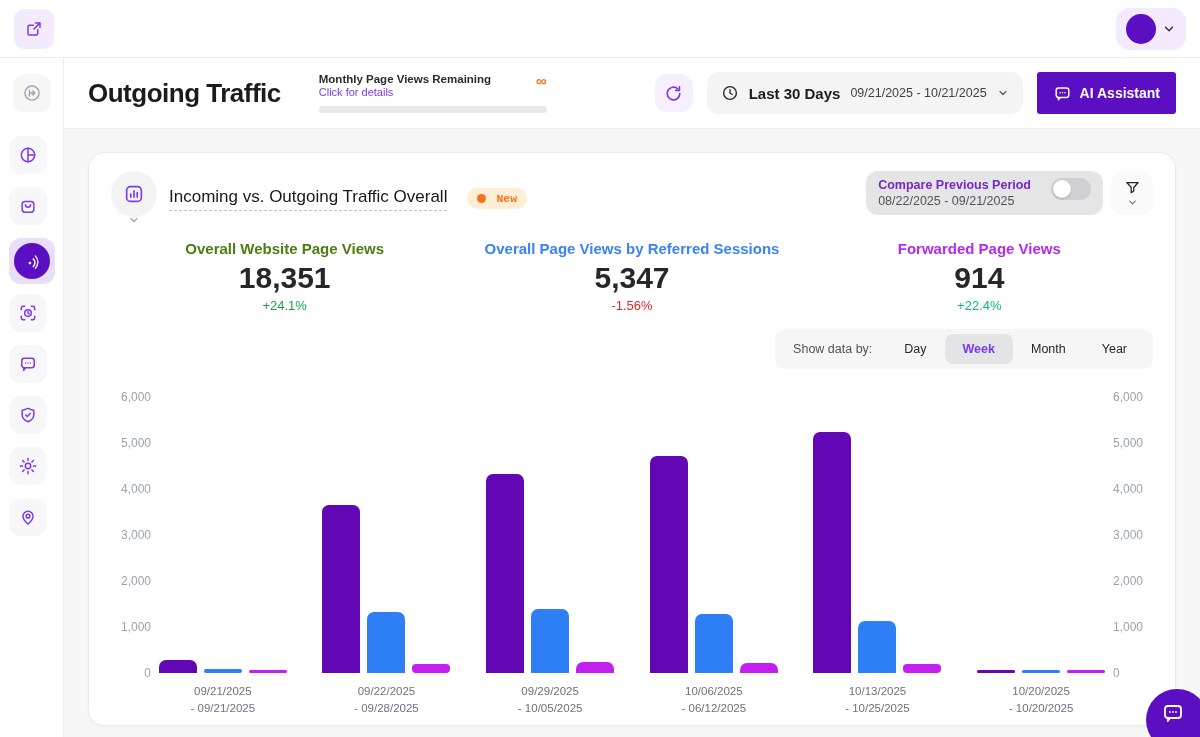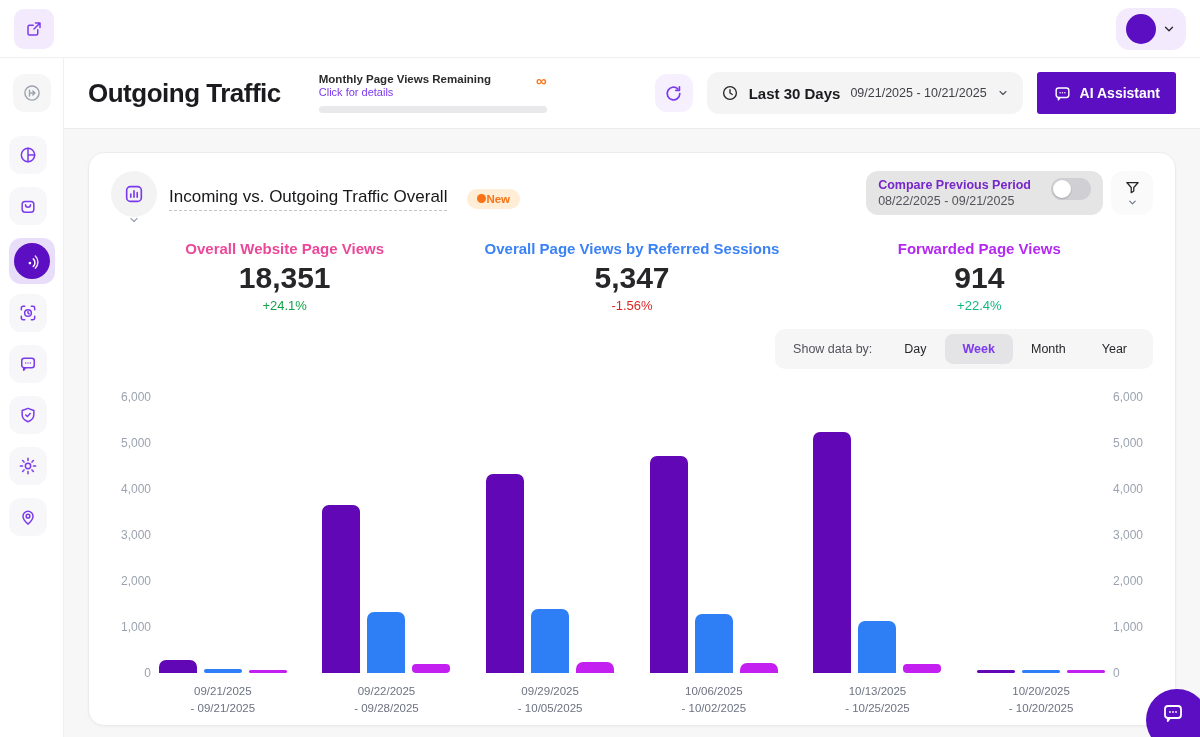--- a/index.html
+++ b/index.html
@@ -44,21 +44,21 @@
   
   .content { flex:1; padding:23px 24px 0 24px; }
   .card { background:#fff; border:1px solid #ececee; border-radius:16px; box-shadow:0 1px 3px rgba(0,0,0,0.04); padding:18px 22px 14px 22px; height:574px; }
 
   .card-head { display:flex; align-items:flex-start; justify-content:space-between; }
   .card-head-left { display:flex; align-items:center; gap:12px; }
   .card-icon-wrap { display:flex; flex-direction:column; align-items:center; }
   .card-icon-circle { width:46px; height:46px; border-radius:50%; background:#f3f3f4; display:flex; align-items:center; justify-content:center; color:#7c3aed; cursor:pointer; }
   .card-icon-chev { color:#9ca3af; margin-top:-3px; }
   .card-title { font-size:17px; color:#18181b; border-bottom:1px dashed #c4c4c8; padding-bottom:3px; }
-  .new-badge { display:inline-flex; align-items:center; gap:0; background:#ffedd5; border-radius:999px; padding:4px 10px; margin-left:8px; }
+  .new-badge { display:inline-flex; align-items:center; gap:10px; background:#ffedd5; border-radius:999px; padding:4px 10px; margin-left:8px;font-family:Liberation Mono, monospace; }
   .new-dot { width:9px; height:9px; border-radius:50%; background:#f97316; }
   .new-text { font-size:11.5px; font-weight:600; color:#f97316; }
   .card-head-right { display:flex; align-items:stretch; gap:8px; }
   .compare-box { background:#e5e5e5; border-radius:12px; padding:7px 12px; display:flex; align-items:flex-start; gap:20px; cursor:pointer; }
   .compare-title { font-size:12.5px; font-weight:700; color:#7527c9; }
   .compare-range { font-size:12.5px; color:#52525b; margin-top:2px; }
   .toggle { width:40px; height:22px; border-radius:11px; background:#cfcfd4; position:relative; flex-shrink:0; cursor:pointer; }
   .toggle .knob { position:absolute; left:2px; top:2px; width:18px; height:18px; border-radius:50%; background:#fff; box-shadow:0 1px 2px rgba(0,0,0,0.2); }
   .filter-btn { width:42px; background:#fafafa; border:none; border-radius:12px; display:flex; flex-direction:column; align-items:center; justify-content:center; gap:1px; color:#27272a; cursor:pointer; }
   .filter-btn .chev { color:#6b7280; }
@@ -303,21 +303,21 @@
                 <svg width="11" height="11" viewBox="0 0 24 24" fill="none">
                     <path d="M6 9l6 6 6-6" stroke="currentColor" stroke-width="2.4" stroke-linecap="round" stroke-linejoin="round"></path>
                   </svg>
               </span>
             </button>
           </div>
         </div>
 
         <div class="metrics">
           <div class="metric">
-            <div class="metric-label" style="color: #ec4899;">Overall Website Page Views</div>
+            <div class="metric-label" style="color: #4d7c0f;">Overall Website Page Views</div>
             <div class="metric-value">18,351</div>
             <div class="metric-delta" style="color: rgb(22, 163, 74);">+24.1%</div>
           </div>
           <div class="metric">
             <div class="metric-label" style="color: rgb(59, 130, 246);">Overall Page Views by Referred Sessions</div>
             <div class="metric-value">5,347</div>
             <div class="metric-delta" style="color: rgb(220, 38, 38);">-1.56%</div>
           </div>
           <div class="metric">
             <div class="metric-label" style="color: rgb(180, 41, 242);">Forwarded Page Views</div>
@@ -378,21 +378,21 @@
                 </div>
               </div>
               <div class="bar-group">
                 <div class="bars">
                   <div class="bar" title="Overall Website Page Views: 4720" style="height: 217.12px; background: rgb(98, 7, 181);"></div>
                   <div class="bar" title="Overall Page Views by Referred Sessions: 1280" style="height: 58.88px; background: rgb(46, 126, 245);"></div>
                   <div class="bar" title="Forwarded Page Views: 220" style="height: 10.12px; background: rgb(194, 31, 240);"></div>
                 </div>
                 <div class="xlabel">
                   <div>10/06/2025</div>
-                  <div>- 10/02/2025</div>
+                  <div>- 06/12/2025</div>
                 </div>
               </div>
               <div class="bar-group">
                 <div class="bars">
                   <div class="bar" title="Overall Website Page Views: 5240" style="height: 241.04px; background: rgb(98, 7, 181);"></div>
                   <div class="bar" title="Overall Page Views by Referred Sessions: 1140" style="height: 52.44px; background: rgb(46, 126, 245);"></div>
                   <div class="bar tiny" title="Forwarded Page Views: 190" style="height: 8.74px; background: rgb(194, 31, 240);"></div>
                 </div>
                 <div class="xlabel">
                   <div>10/13/2025</div>

